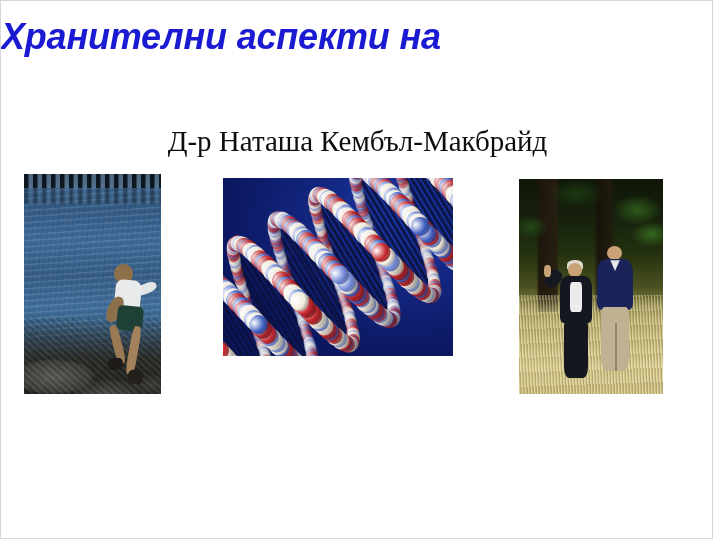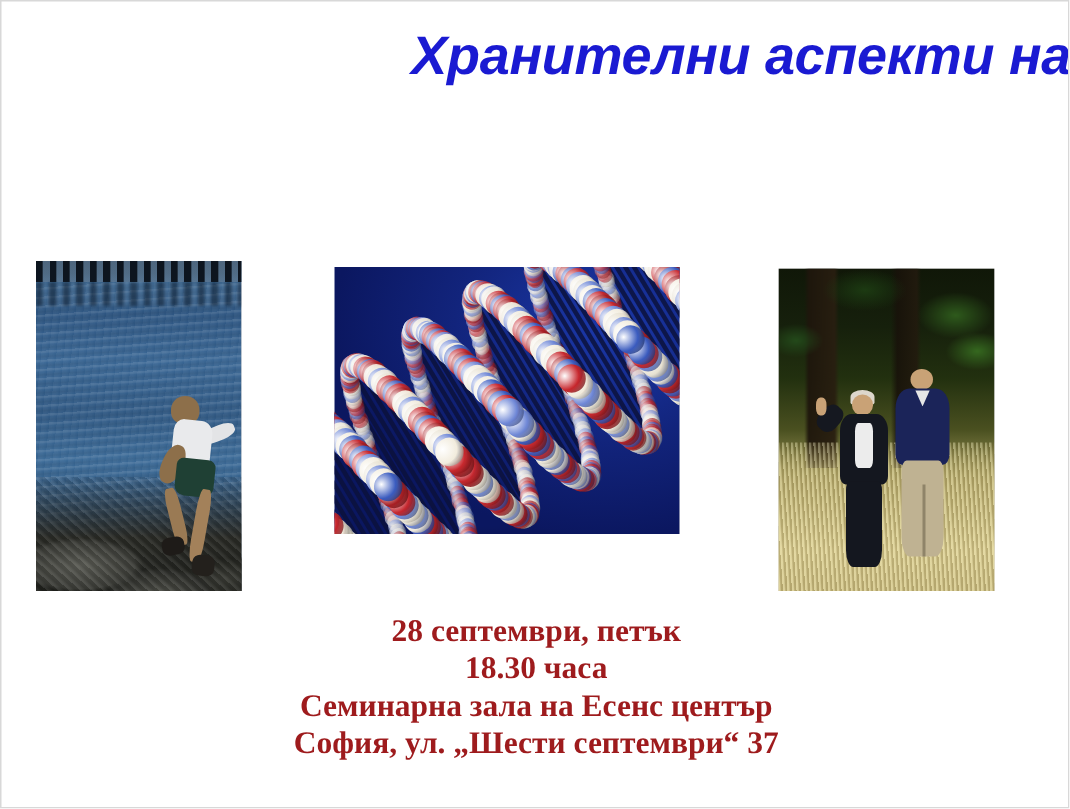--- a/index.html
+++ b/index.html
@@ -22,21 +22,21 @@
     border: 1px solid #d8d8d8;
     overflow: hidden;
   }
 
   
   .title-block {
     position: absolute;
     left: 0;
     top: 14px;
     width: 713px;
-    text-align: right;
+    text-align: left;
   }
   .title-line {
     font-family: "Liberation Sans", sans-serif;
     font-weight: bold;
     font-style: italic;
     font-size: 36px;
     line-height: 44px;
     color: #1a1ad2;
     letter-spacing: -0.2px;
     white-space: nowrap;
@@ -299,20 +299,21 @@
 </style>
 </head>
 <body>
 
 <div class="slide">
 
   <div class="title-block">
     <div class="title-line">Хранителни аспекти на</div>
   </div>
 
+  <div class="author">Д-р Наташа Кембъл-Макбрайд</div>
 
   <div class="photo" id="photo-boy">
     <div class="inner">
       <div class="water"></div>
       <div class="water-ripples"></div>
       <div class="piers"></div>
       <div class="pier-reflect"></div>
       <div class="rocks"></div>
       <div class="boy">
         <div class="head"></div>
@@ -1057,20 +1058,14 @@
         <div class="head"></div>
         <div class="body"></div>
         <div class="blouse"></div>
         <div class="arm-up"></div>
         <div class="hand"></div>
         <div class="legs"></div>
       </div>
     </div>
   </div>
 
-  <div class="details">
-    <div class="details-line">28 септември, петък</div>
-    <div class="details-line">18.30 часа</div>
-    <div class="details-line">Семинарна зала на Есенс център</div>
-    <div class="details-line">София, ул. „Шести септември“ 37</div>
-  </div>
 
 </div>
 
 </body></html>

